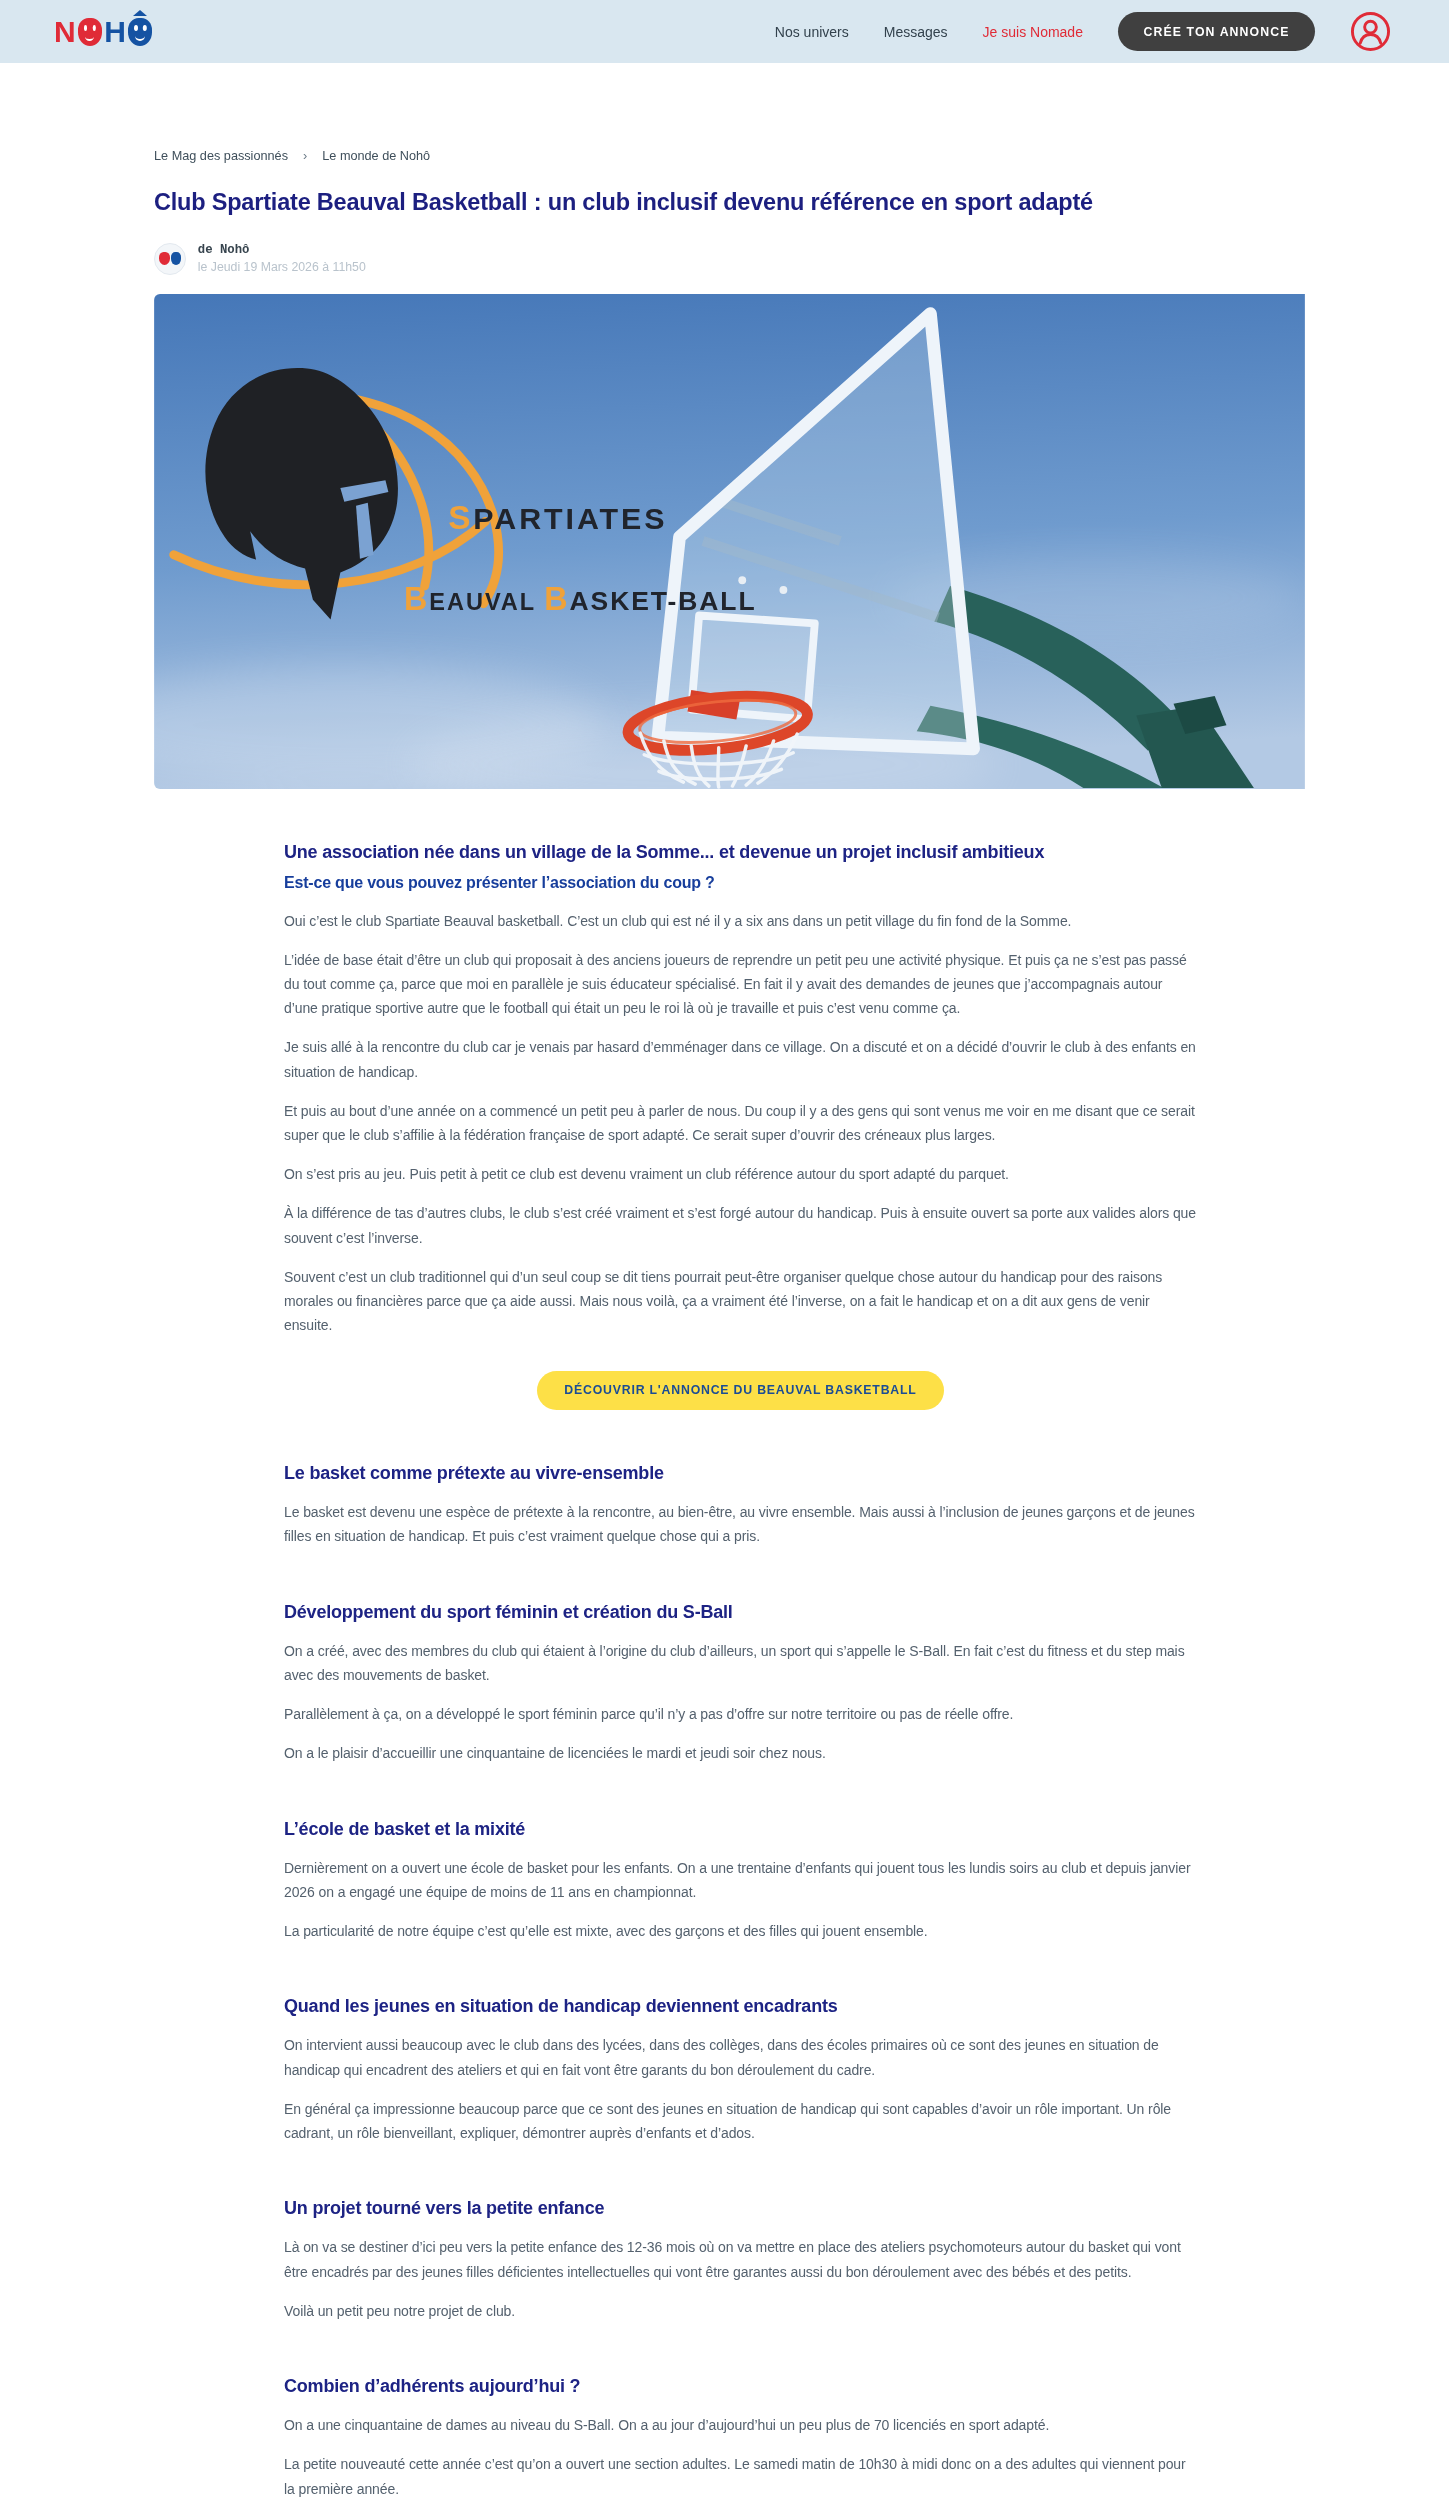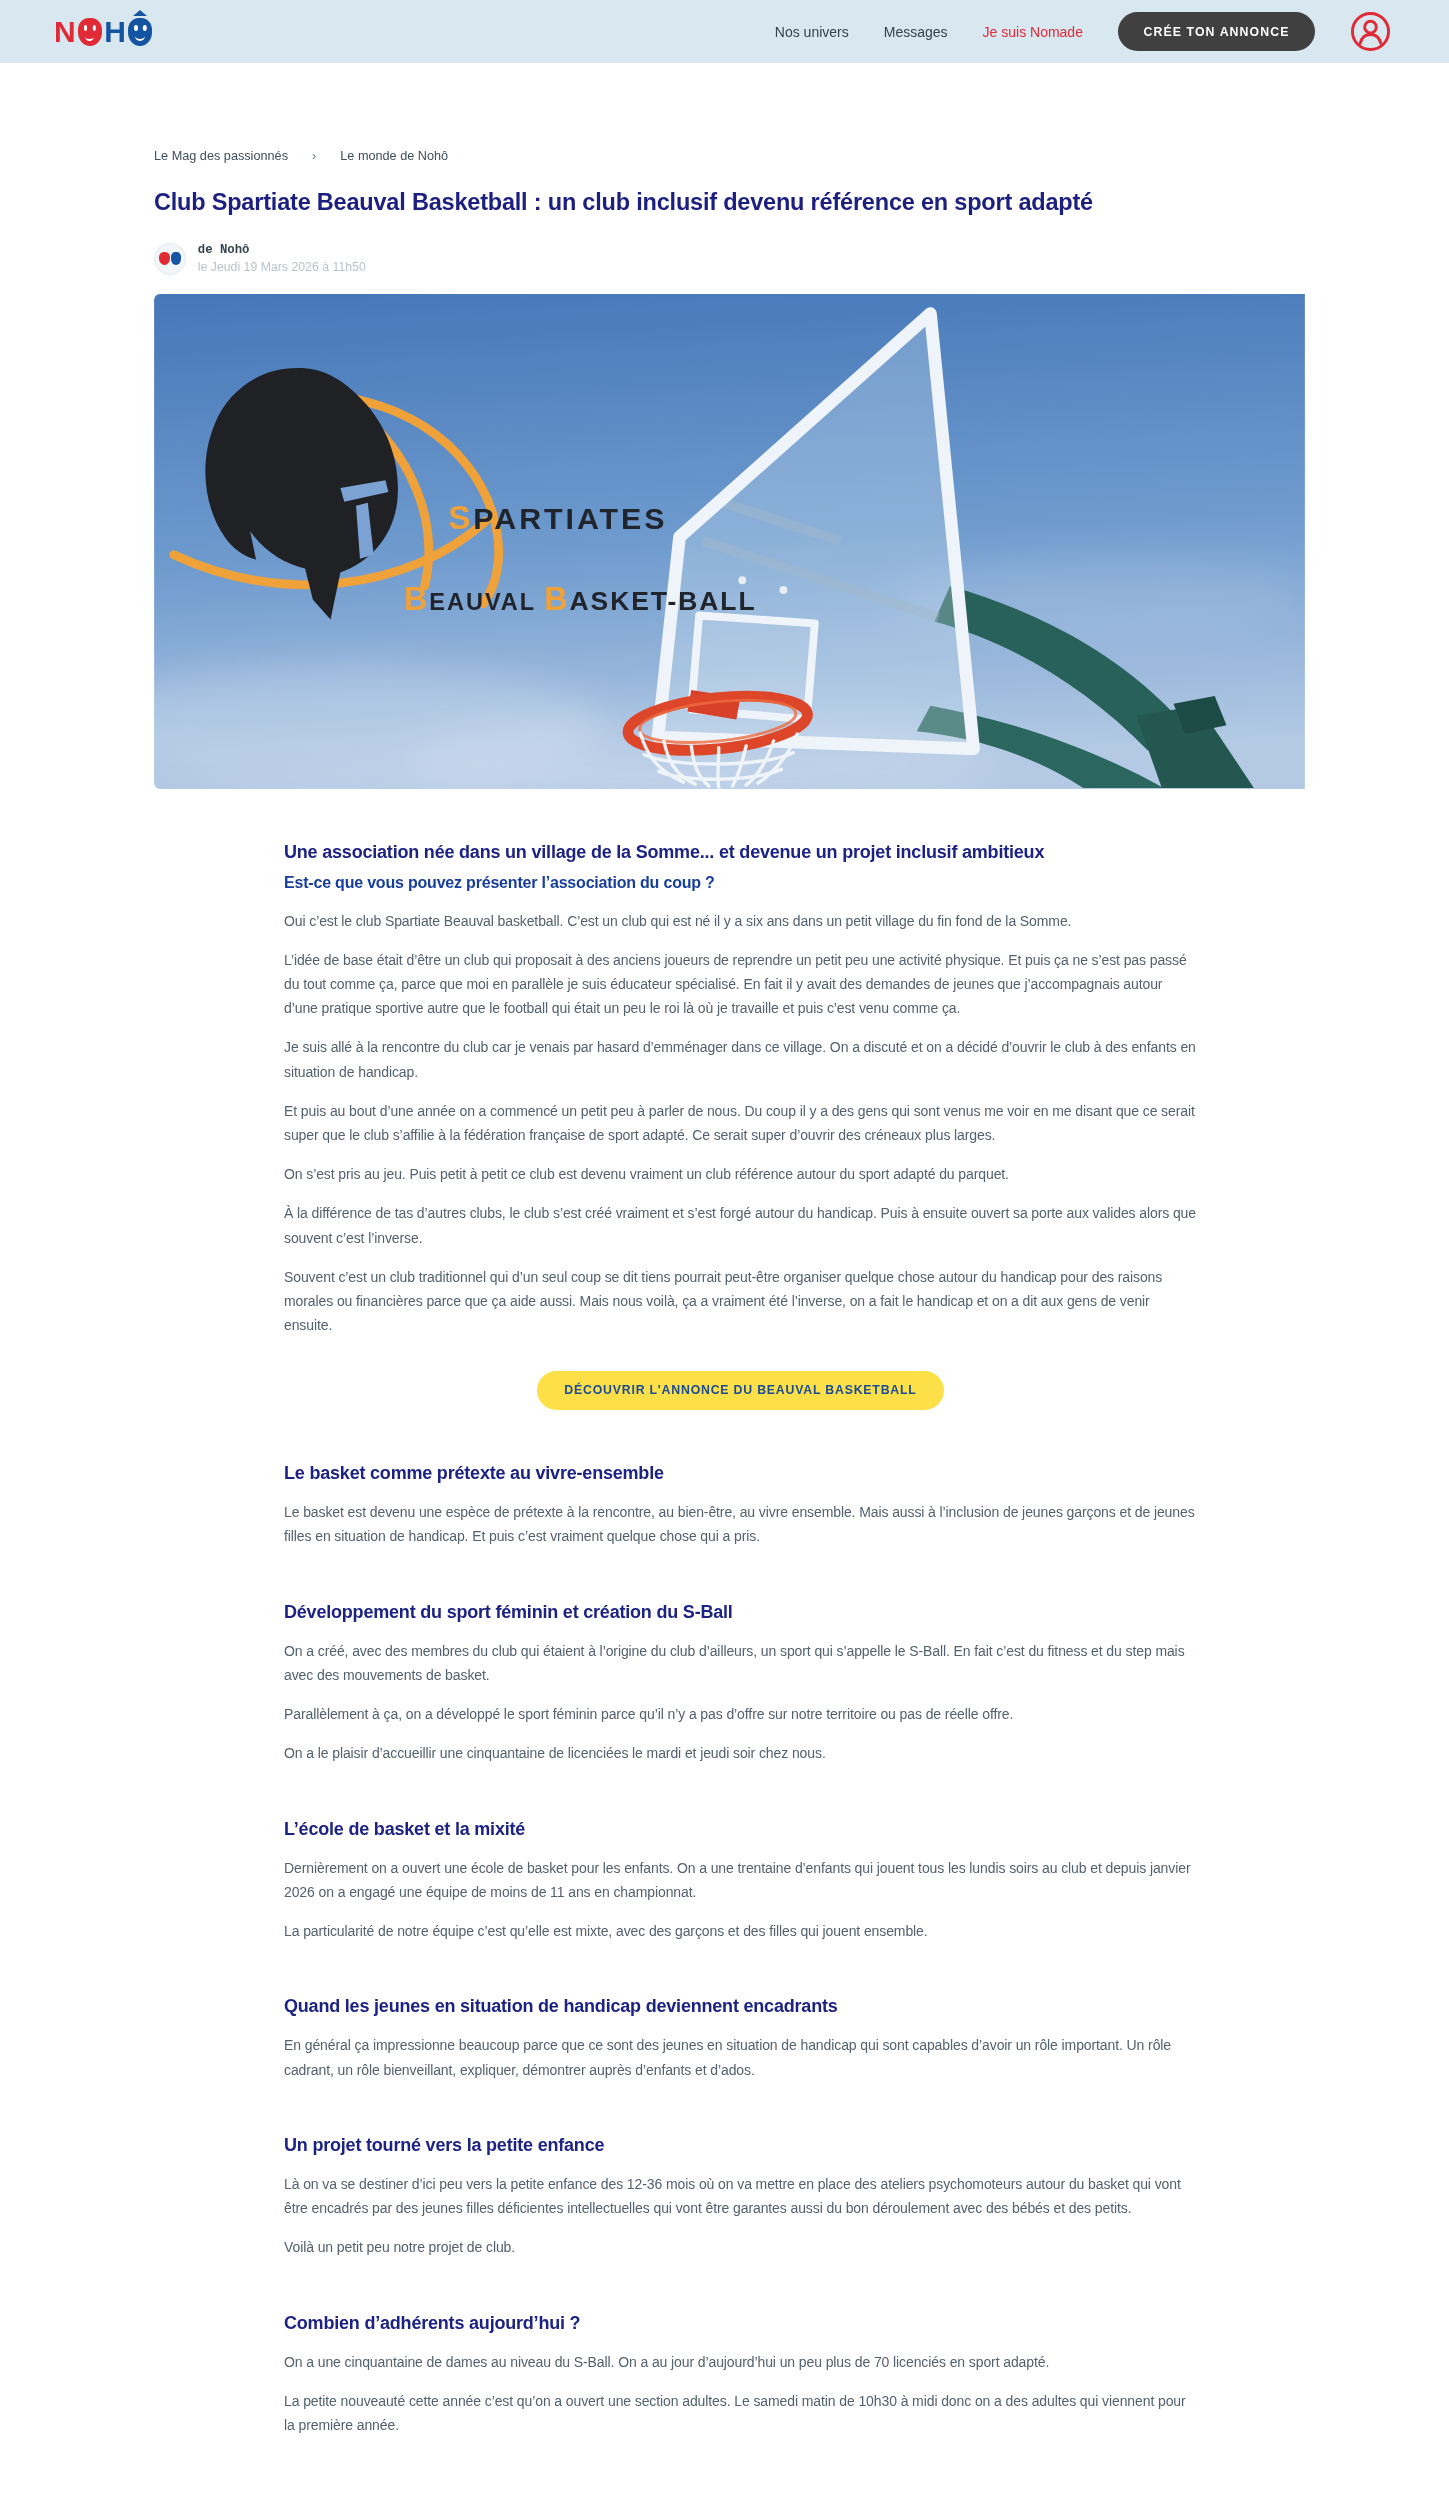--- a/index.html
+++ b/index.html
@@ -26,21 +26,21 @@
   .nav{display:flex;align-items:center;gap:35px;justify-content:space-between;}
   .nav-link{font-size:14px;color:#33424d;cursor:pointer;}
   .nav-link.red{color:#e02b37;}
   .cta-dark{
     background:#404040;color:#ffffff;border:none;border-radius:23.5px;
     font-family:inherit;font-size:12.3px;font-weight:bold;letter-spacing:1.1px;
     padding:12.7px 25.5px;cursor:pointer;
   }
   .avatar-btn{width:41px;height:41px;background:none;border:none;padding:0;cursor:pointer;}
   
-  .breadcrumb{margin:86px 8px 0 154px;display:flex;align-items:center;gap:24px;font-size:12.7px;color:#3f4f5b;}
+  .breadcrumb{margin:86px 8px 0 154px;display:flex;align-items:center;gap:15px;font-size:12.7px;color:#3f4f5b;}
   .crumb{cursor:pointer;}
   .crumb-sep{color:#6b7b87;}
   h1.page-title{
     margin:23.5px 0 0 154px;width:1157px;font-size:23.5px;font-weight:bold;
     color:#1c1f80;letter-spacing:-0.2px;line-height:1.3;
   }
   .author-row{margin:25.5px 0 0 154px;display:flex;align-items:center;gap:11.8px;}
   .author-avatar{
     width:30px;height:30px;border-radius:50%;background:#f3f6f9;border:1px solid #e3e9ef;
     display:flex;align-items:center;justify-content:center;gap:1px;
@@ -205,20 +205,21 @@
       <h2>Le basket comme prétexte au vivre-ensemble</h2>
       <p><span>Le basket est devenu une espèce de prétexte à la rencontre, au bien-être, au vivre ensemble. Mais aussi à l’inclusion de jeunes garçons et de jeunes filles en situation de handicap. Et puis c’est vraiment quelque chose qui a pris.</span></p>
       <h2>Développement du sport féminin et création du S-Ball</h2>
       <p><span>On a créé, avec des membres du club qui étaient à l’origine du club d’ailleurs, un sport qui s’appelle le S-Ball. En fait c’est du fitness et du step mais avec des mouvements de basket.</span></p>
       <p><span>Parallèlement à ça, on a développé le sport féminin parce qu’il n’y a pas d’offre sur notre territoire ou pas de réelle offre.</span></p>
       <p><span>On a le plaisir d’accueillir une cinquantaine de licenciées le mardi et jeudi soir chez nous.</span></p>
       <h2>L’école de basket et la mixité</h2>
       <p><span>Dernièrement on a ouvert une école de basket pour les enfants. On a une trentaine d’enfants qui jouent tous les lundis soirs au club et depuis janvier 2026 on a engagé une équipe de moins de 11 ans en championnat.</span></p>
       <p><span>La particularité de notre équipe c’est qu’elle est mixte, avec des garçons et des filles qui jouent ensemble.</span></p>
       <h2>Quand les jeunes en situation de handicap deviennent encadrants</h2>
+      <p><span>On intervient aussi beaucoup avec le club dans des lycées, dans des collèges, dans des écoles primaires où ce sont des jeunes en situation de handicap qui encadrent des ateliers et qui en fait vont être garants du bon déroulement du cadre.</span></p>
       <p><span>En général ça impressionne beaucoup parce que ce sont des jeunes en situation de handicap qui sont capables d’avoir un rôle important. Un rôle cadrant, un rôle bienveillant, expliquer, démontrer auprès d’enfants et d’ados.</span></p>
       <h2>Un projet tourné vers la petite enfance</h2>
       <p><span>Là on va se destiner d’ici peu vers la petite enfance des 12-36 mois où on va mettre en place des ateliers psychomoteurs autour du basket qui vont être encadrés par des jeunes filles déficientes intellectuelles qui vont être garantes aussi du bon déroulement avec des bébés et des petits.</span></p>
       <p><span>Voilà un petit peu notre projet de club.</span></p>
       <h2>Combien d’adhérents aujourd’hui ?</h2>
       <p><span>On a une cinquantaine de dames au niveau du S-Ball. On a au jour d’aujourd’hui un peu plus de 70 licenciés en sport adapté.</span></p>
       <p><span>La petite nouveauté cette année c’est qu’on a ouvert une section adultes. Le samedi matin de 10h30 à midi donc on a des adultes qui viennent pour la première année.</span></p>
     </article>
 
 </main>

